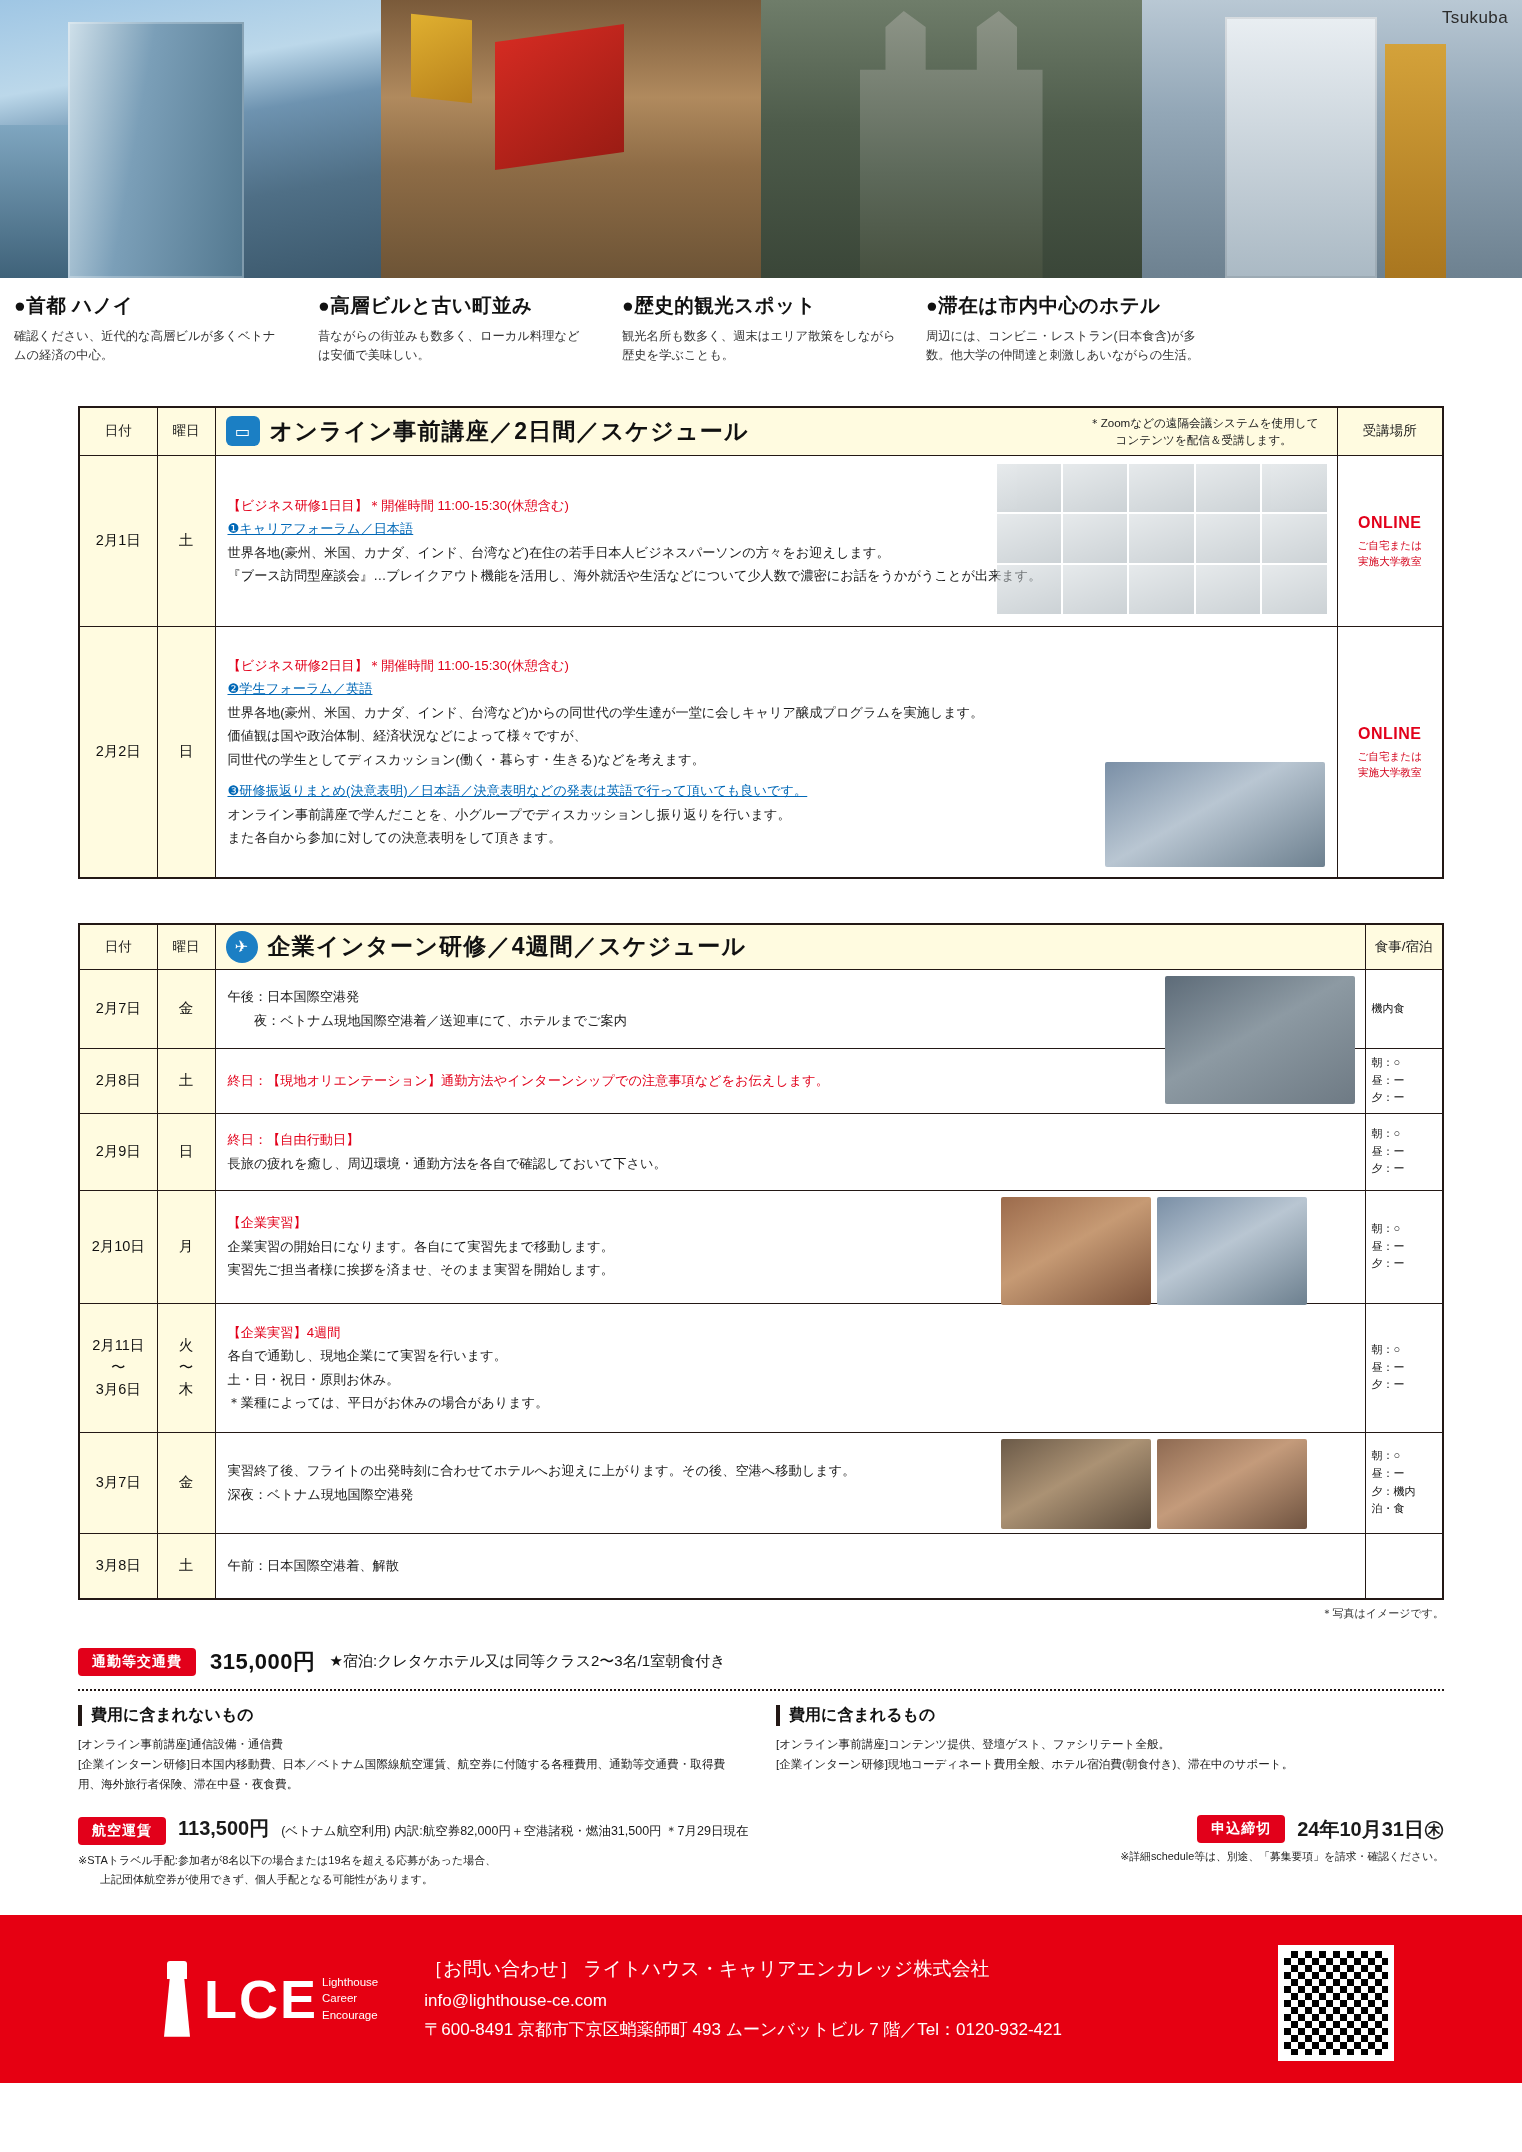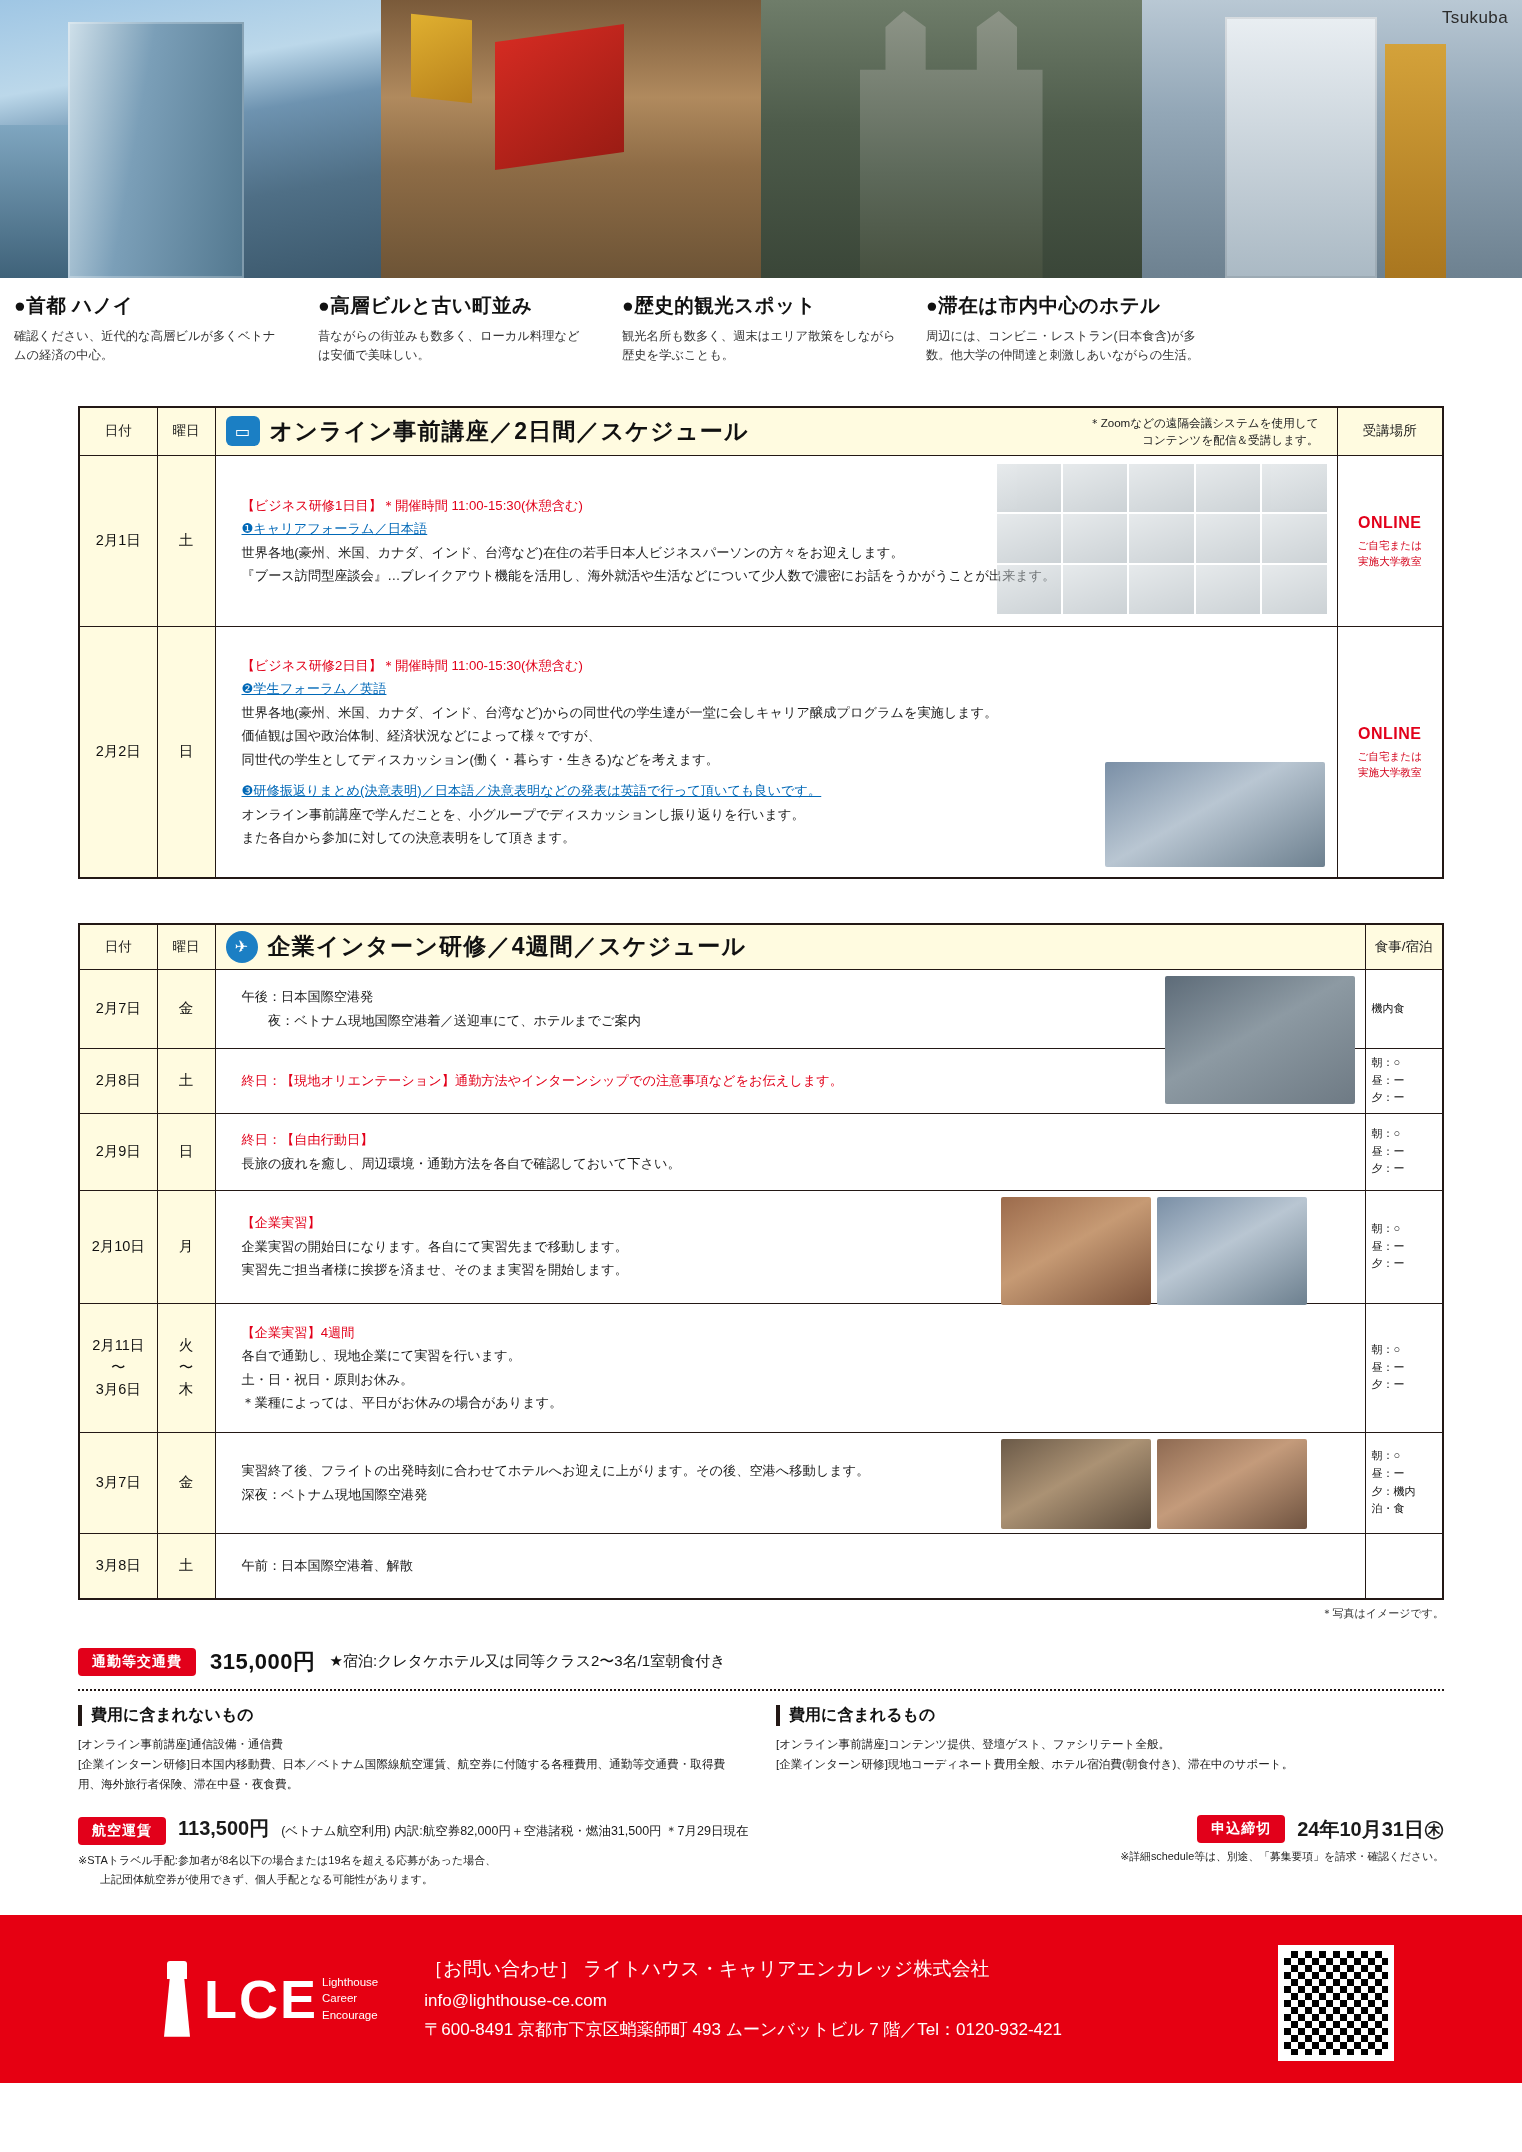--- a/index.html
+++ b/index.html
@@ -49,26 +49,26 @@
   table.sched{border-collapse:collapse;width:100%;table-layout:fixed;border:2px solid #231815;}
   table.sched td,table.sched th{border:1px solid #231815;vertical-align:middle;}
   .hdr-date,.hdr-day{background:#fffbe0;text-align:center;font-size:13.5px;padding:9px 0;}
   .col-date{width:78px;}
   .col-day{width:58px;}
   .col-place{width:106px;}
   .col-meal{width:78px;}
   .hdr-main{background:#fffbe0;padding:6px 10px;}
   .hdr-main .flexline{display:flex;align-items:center;gap:10px;}
   .hdr-title{font-size:23px;font-weight:bold;letter-spacing:1.2px;color:#111;}
-  .hdr-note{font-size:11.6px;line-height:1.5;color:#222;margin-left:auto;margin-right:8px;text-align:right;}
+  .hdr-note{font-size:11.6px;line-height:1.5;color:#222;margin-left:auto;margin-right:8px;text-align:center;}
   .icon-badge{width:34px;height:30px;border-radius:6px;background:#1b7fc4;display:flex;align-items:center;justify-content:center;color:#fff;font-size:16px;flex:none;}
   .icon-badge.plane{background:#1b7fc4;border-radius:50%;width:32px;height:32px;}
   .cell-date{background:#fffbe0;text-align:center;font-size:14.5px;color:#111;line-height:1.5;padding:6px 2px;}
   .cell-day{background:#fffbe0;text-align:center;font-size:14.5px;color:#111;line-height:1.5;}
-  .cell-body{padding:10px 26px;font-size:13.2px;line-height:1.78;position:relative;}
+  .cell-body{padding:10px 12px;font-size:13.2px;line-height:1.78;position:relative;}
   .cell-place{background:#fff;text-align:center;font-size:11px;line-height:1.5;color:#c00;}
   .cell-place .big{font-size:16px;font-weight:bold;color:#e2001a;letter-spacing:.5px;}
   .cell-place .sub{color:#d4001a;font-size:10.6px;margin-top:3px;}
   .cell-meal{font-size:11px;line-height:1.6;padding:4px 6px;color:#111;}
   .red{color:#e2001a;}
   .ul-blue{color:#0068b7;text-decoration:underline;}
   .body-line{white-space:pre-wrap;}
 
   .zoomgrid{position:absolute;right:10px;top:8px;width:330px;height:150px;
     display:grid;grid-template-columns:repeat(5,1fr);grid-template-rows:repeat(3,1fr);gap:2px;opacity:.5;}

